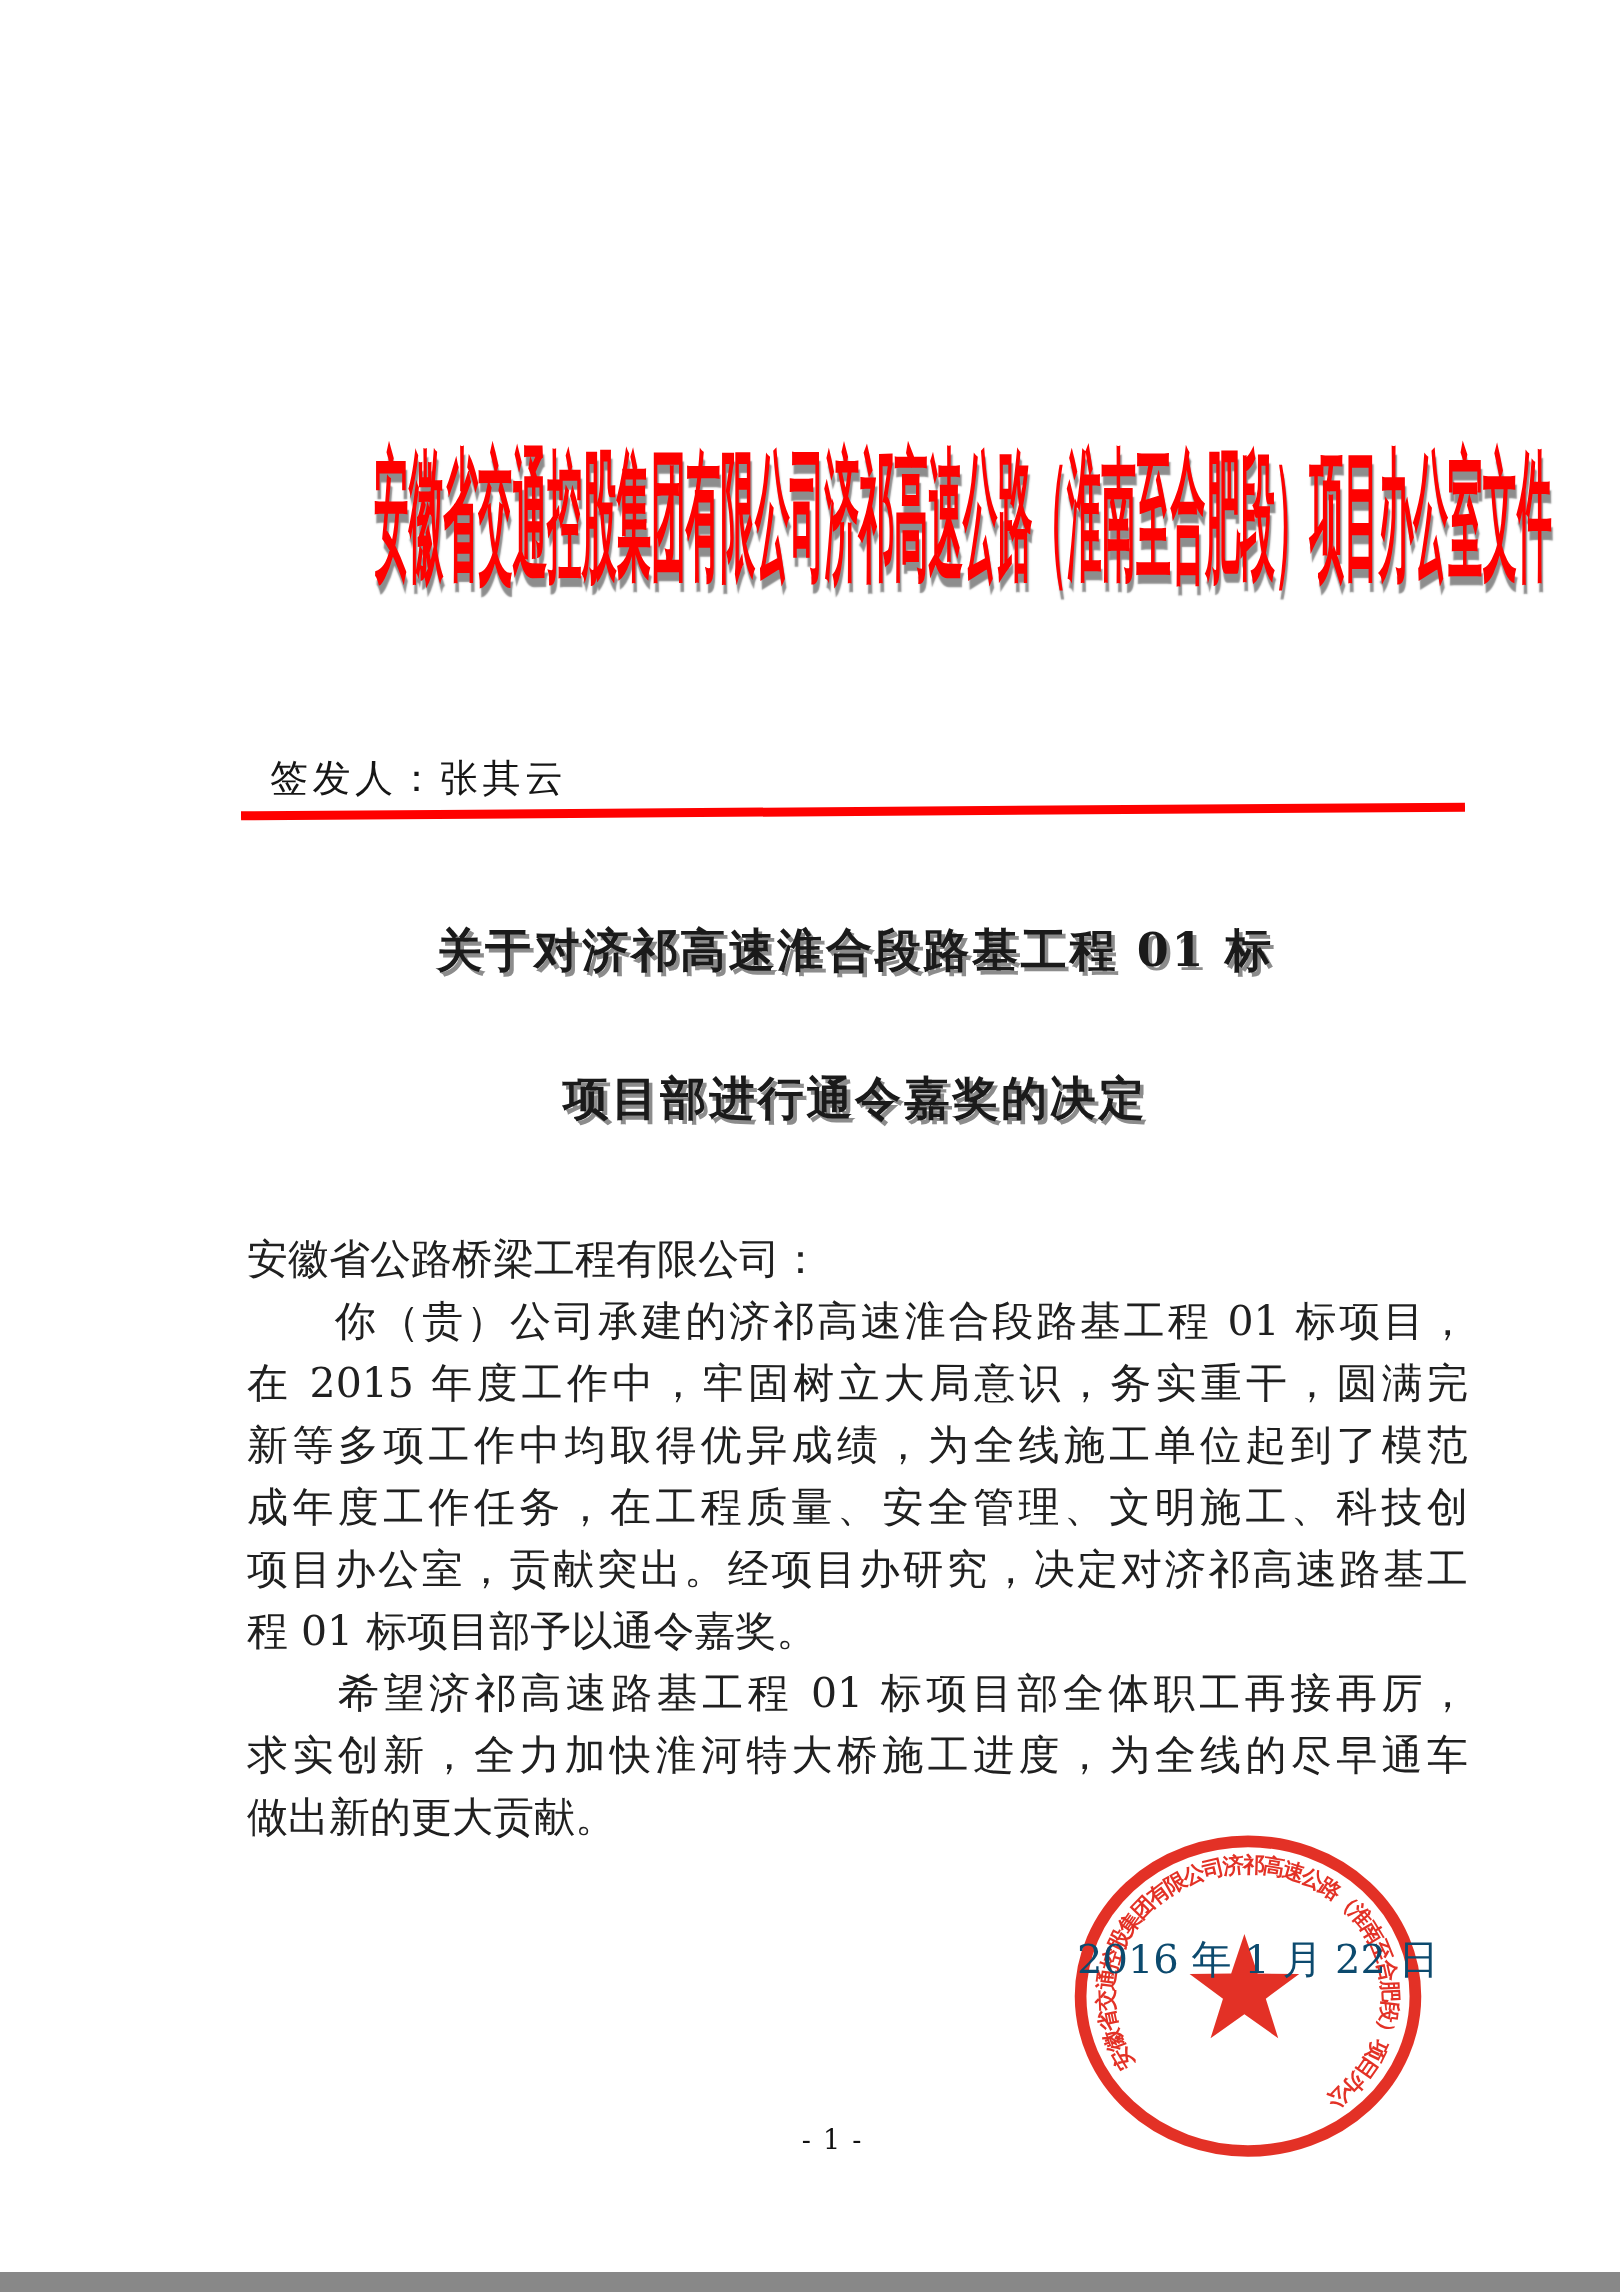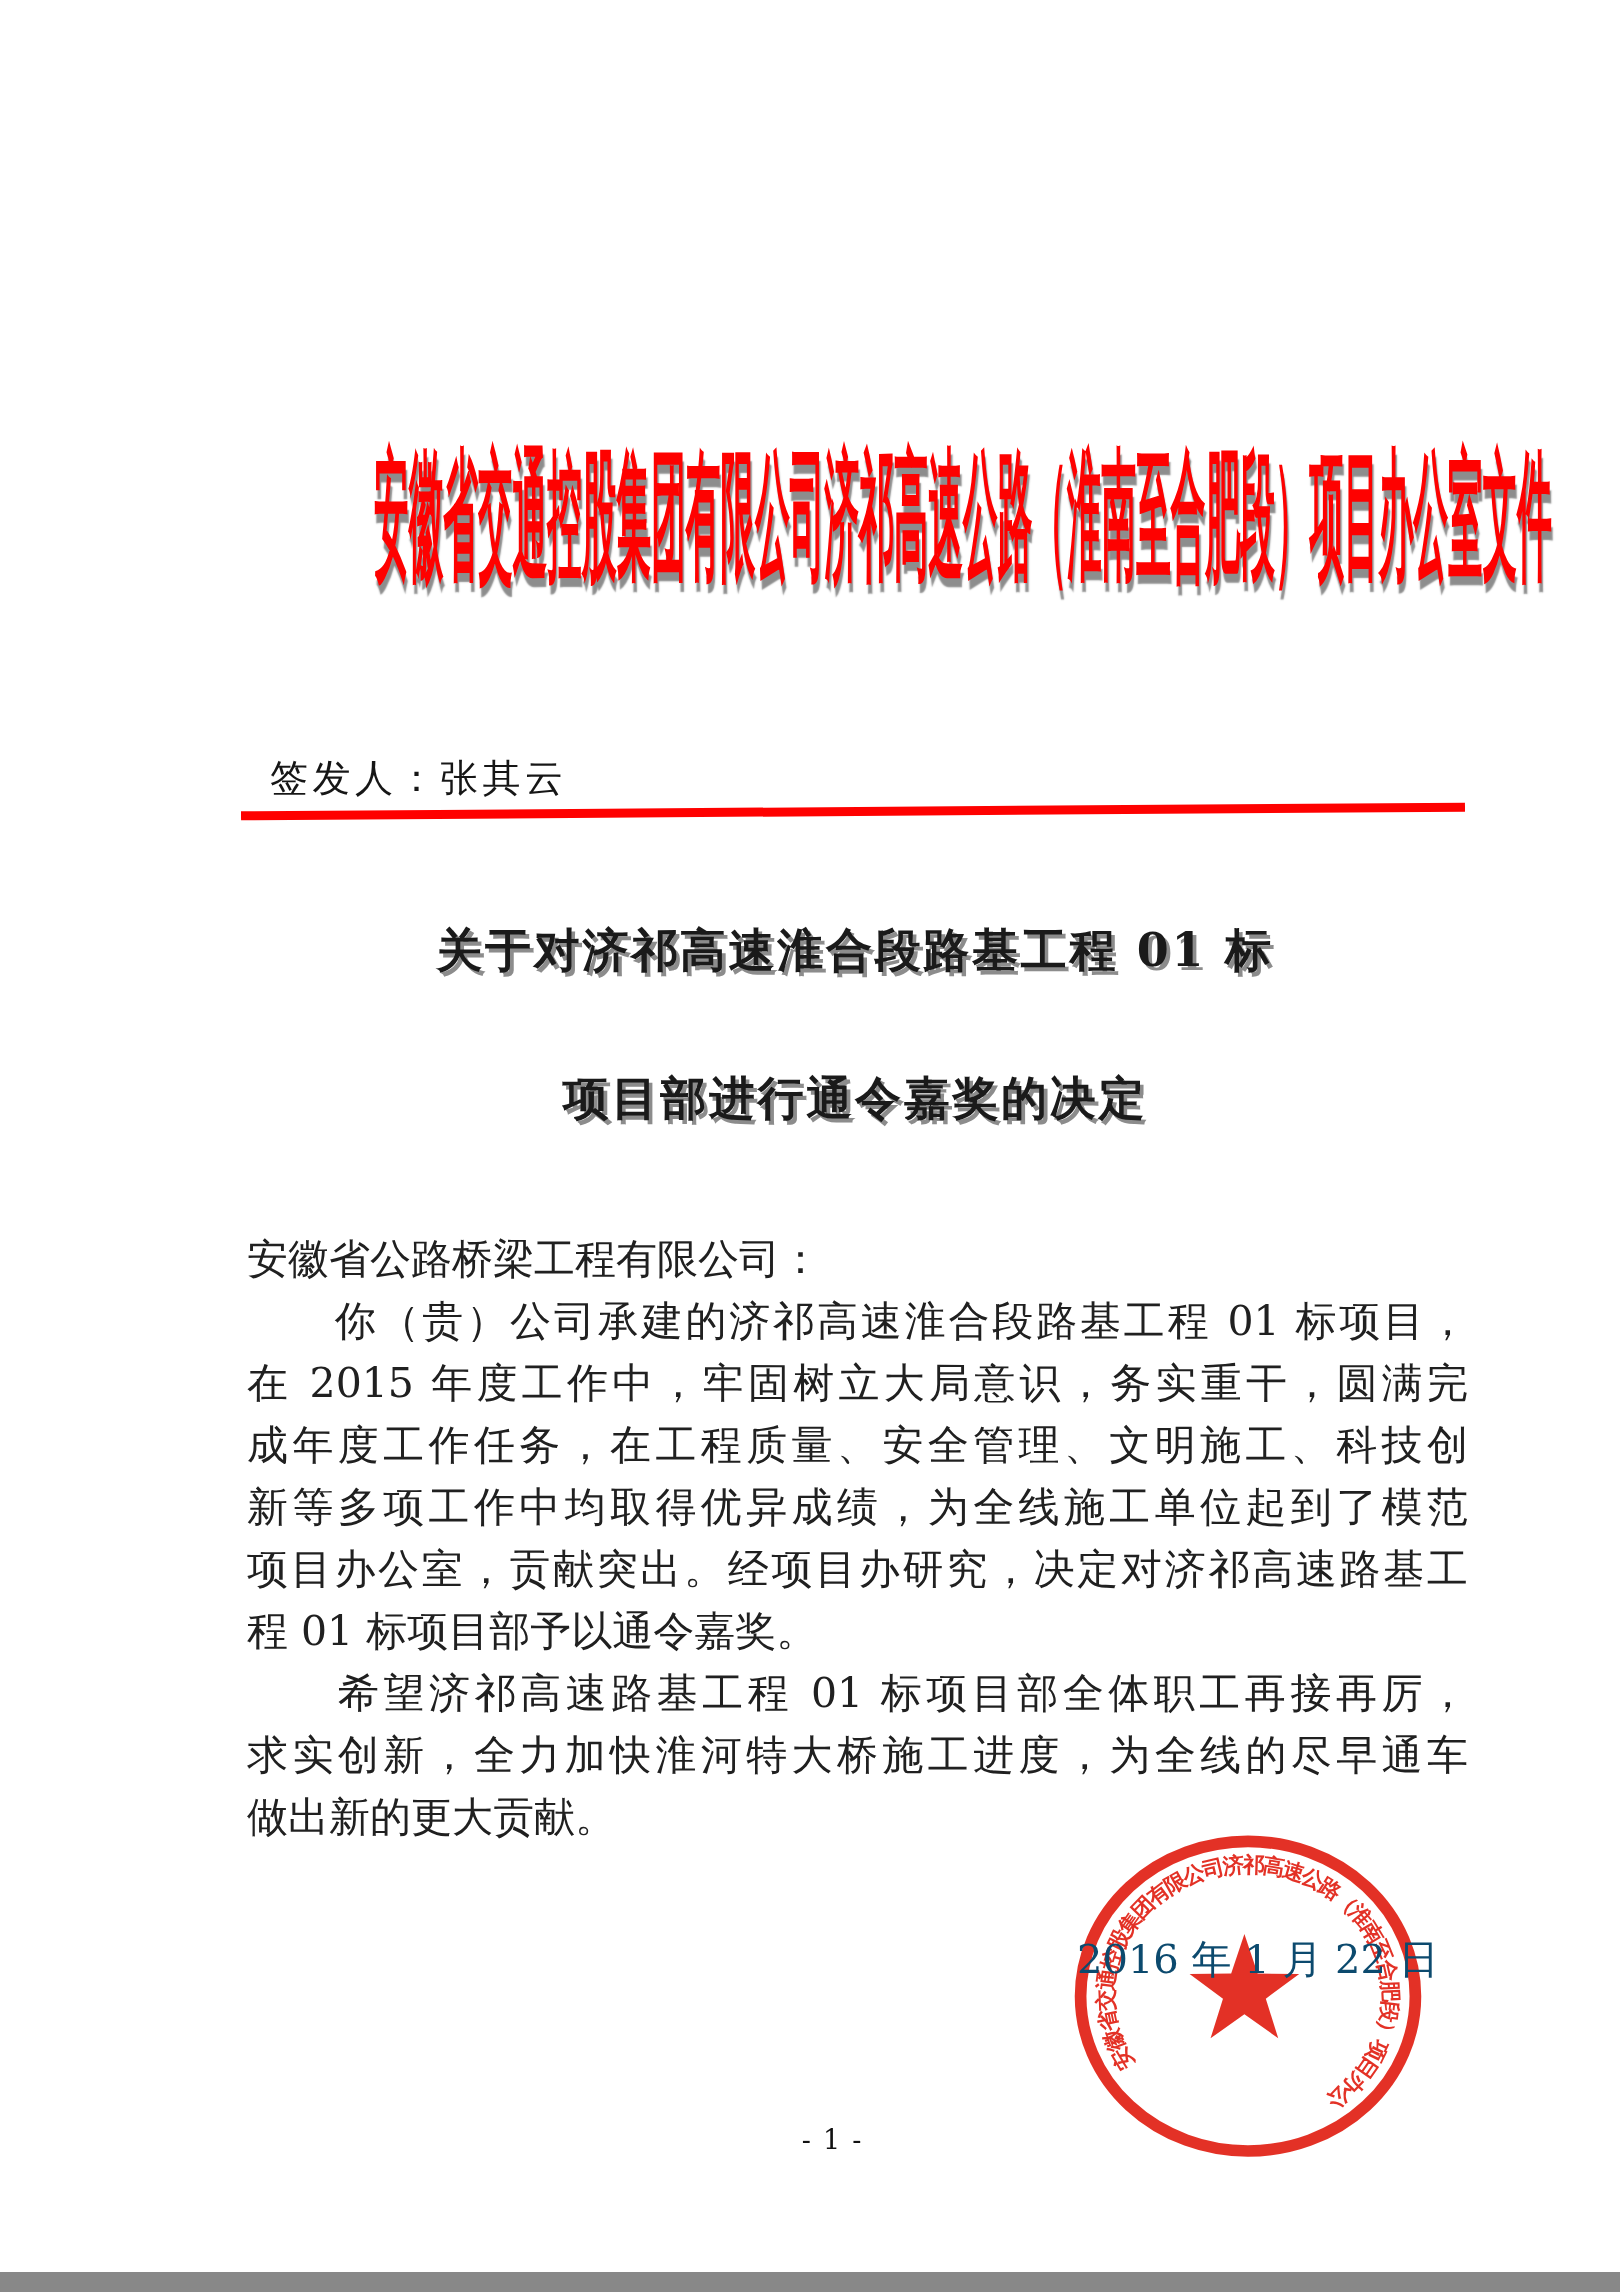--- a/index.html
+++ b/index.html
@@ -84,22 +84,22 @@
 
   <div class="red-rule"></div>
 
   <div class="doc-title l1">关于对济祁高速淮合段路基工程 01 标</div>
   <div class="doc-title l2">项目部进行通令嘉奖的决定</div>
 
   <div class="body-block">
     <div class="body-line short">安徽省公路桥梁工程有限公司：</div>
     <div class="body-line">　　你（贵）公司承建的济祁高速淮合段路基工程 01 标项目，</div>
     <div class="body-line">在 2015 年度工作中，牢固树立大局意识，务实重干，圆满完</div>
+    <div class="body-line">新等多项工作中均取得优异成绩，为全线施工单位起到了模范</div>
     <div class="body-line">成年度工作任务，在工程质量、安全管理、文明施工、科技创</div>
-    <div class="body-line">新等多项工作中均取得优异成绩，为全线施工单位起到了模范</div>
     <div class="body-line">项目办公室，贡献突出。经项目办研究，决定对济祁高速路基工</div>
     <div class="body-line short">程 01 标项目部予以通令嘉奖。</div>
     <div class="body-line">　　希望济祁高速路基工程 01 标项目部全体职工再接再厉，</div>
     <div class="body-line">求实创新，全力加快淮河特大桥施工进度，为全线的尽早通车</div>
     <div class="body-line short">做出新的更大贡献。</div>
   </div>
 
   <svg class="seal" width="378" height="360" viewBox="0 0 420 400">
     <defs>
       <path id="sealArc" d="M 84.2 273.2 A 150 138 0 1 1 296.0 311.0" fill="none"></path>

